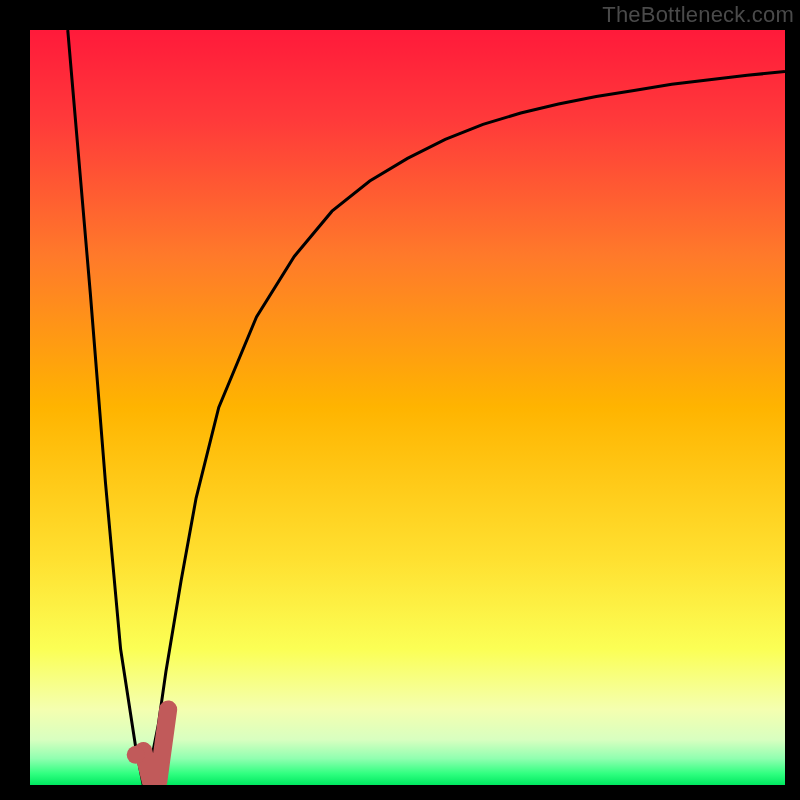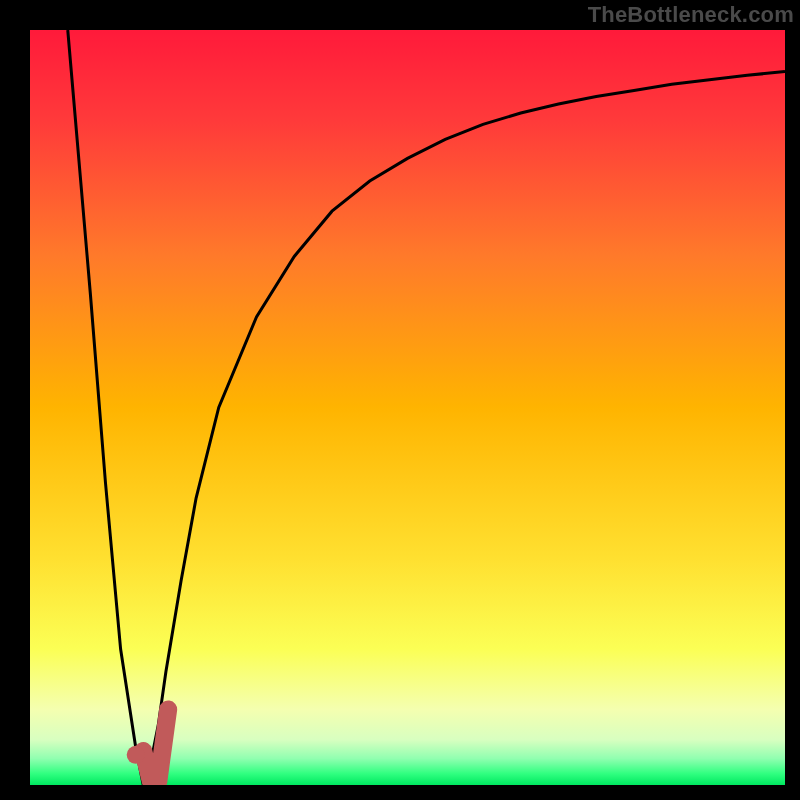--- a/index.html
+++ b/index.html
@@ -16,21 +16,21 @@
     width: 800px;
     height: 800px;
     background: #000000;
   }
   .watermark {
     position: absolute;
     top: 2px;
     right: 6px;
     color: #4a4a4a;
     font-size: 22px;
-    font-weight: bold;
+    font-weight: normal;
     letter-spacing: 0.2px;
     z-index: 5;
   }
   .plot {
     position: absolute;
     left: 30px;
     top: 30px;
     width: 755px;
     height: 755px;
   }

